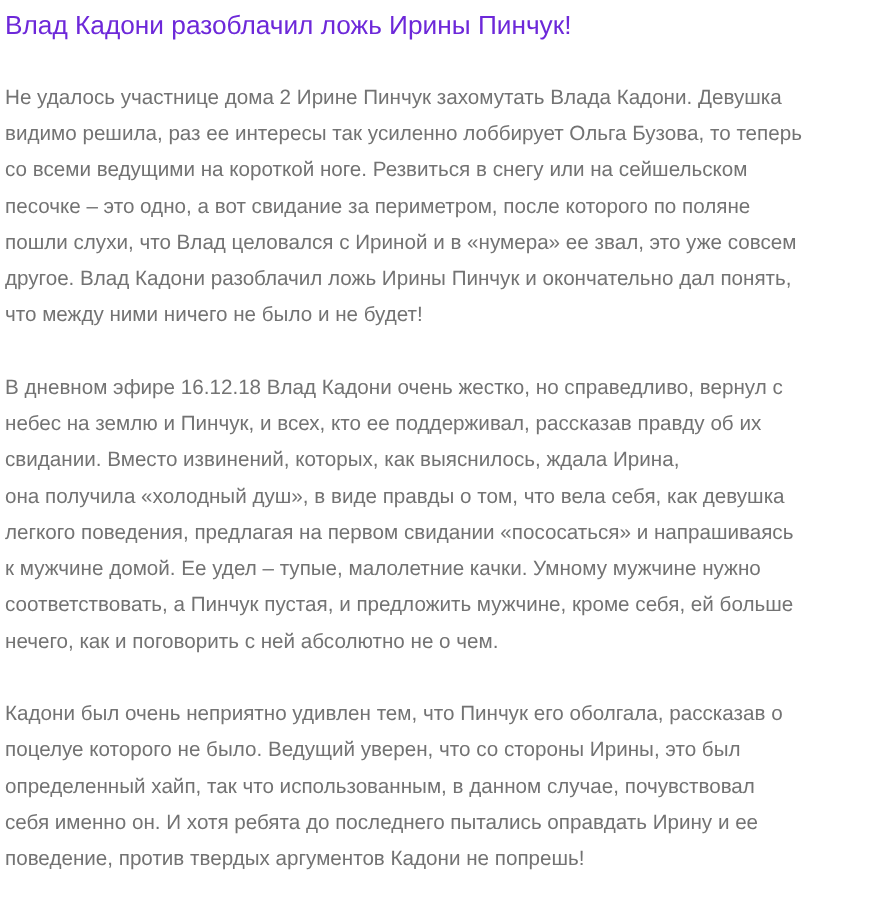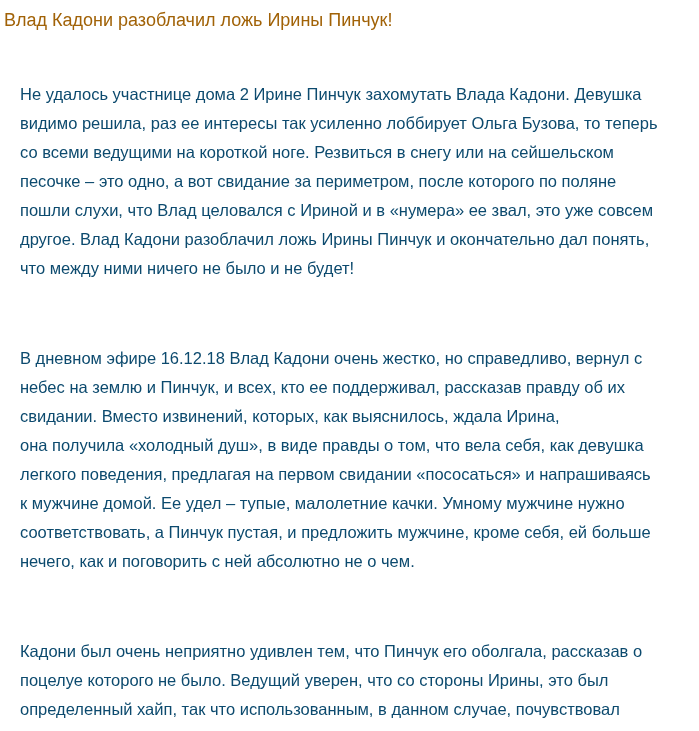--- a/index.html
+++ b/index.html
@@ -15,33 +15,33 @@
     font-family: "Liberation Sans", "DejaVu Sans", sans-serif;
     color: #1a1a1a;
     -webkit-font-smoothing: antialiased;
   }
   .article {
     box-sizing: border-box;
     width: 699px;
     padding: 6px 14px 0 4px;
   }
   .headline {
-    font-size: 18px;
+    font-size: 21px;
     line-height: 29px;
     font-weight: 400;
     margin: 0;
-    color: #a16207;
+    color: #6d28d9;
     white-space: pre-wrap;
   }
   .para {
     font-size: 16.5px;
     line-height: 29px;
     font-weight: 400;
-    margin: 16px;
-    color: #0c4a6e;
+    margin: 0;
+    color: #737373;
     white-space: pre-wrap;
   }
   .spacer {
     height: 29px;
   }
 </style>
 </head>
 <body>
 
 <div class="article">

